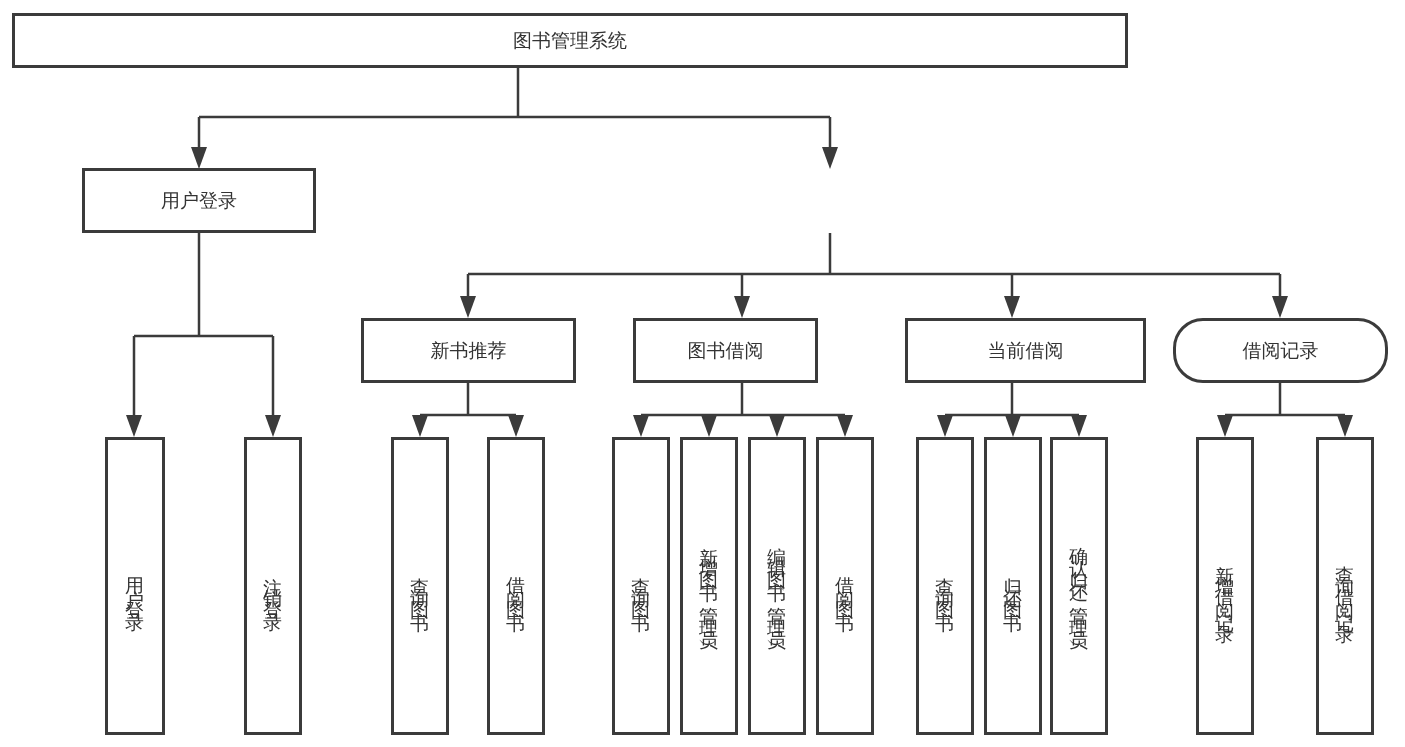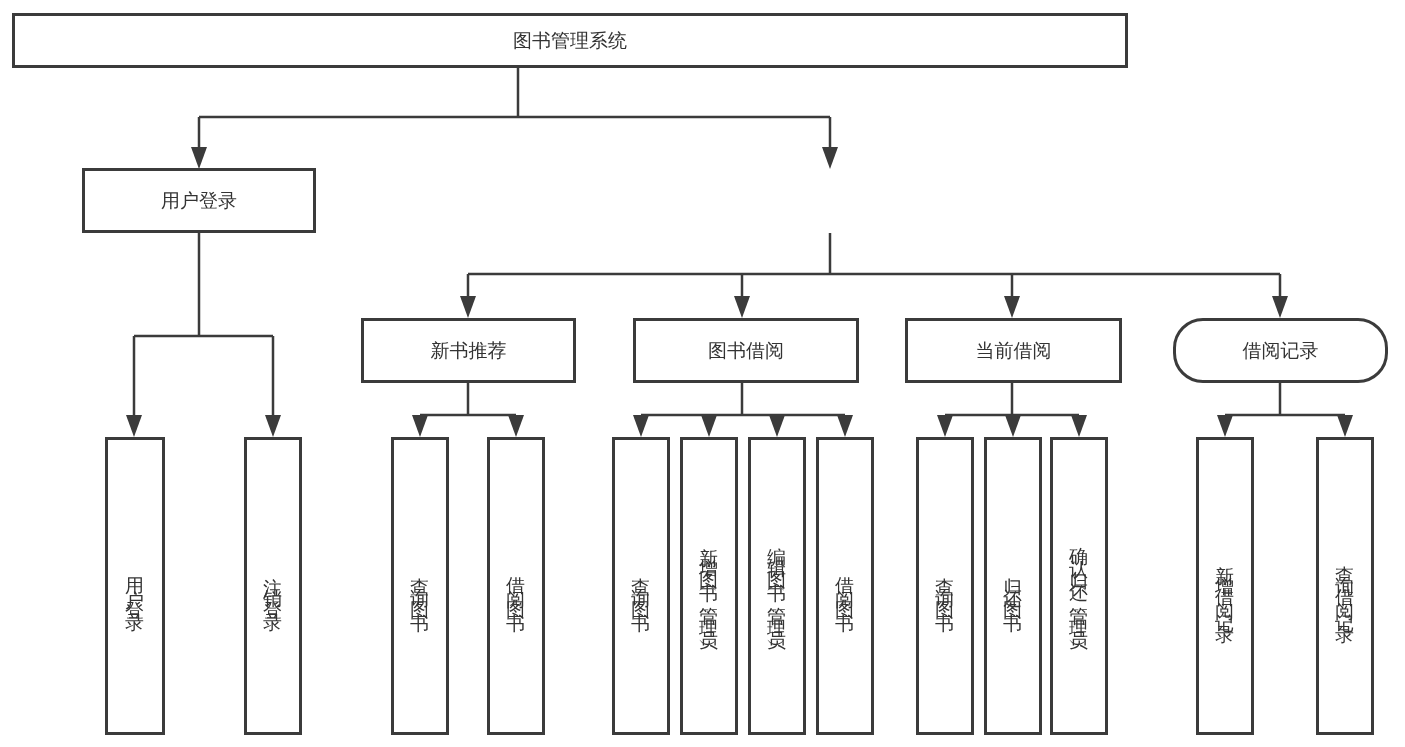--- a/index.html
+++ b/index.html
@@ -87,24 +87,24 @@
     <span>图书管理系统</span>
   </div>
 
   <div class="box" style="left:82px;top:168px;width:234px;height:65px;">
     <span>用户登录</span>
   </div>
 
   <div class="box" style="left:361px;top:318px;width:215px;height:65px;">
     <span>新书推荐</span>
   </div>
-  <div class="box" style="left:633px;top:318px;width:226px;height:65px;">
+  <div class="box" style="left:633px;top:318px;width:185px;height:65px;">
     <span>图书借阅</span>
   </div>
-  <div class="box" style="left:905px;top:318px;width:217px;height:65px;">
+  <div class="box" style="left:905px;top:318px;width:241px;height:65px;">
     <span>当前借阅</span>
   </div>
   <div class="box" style="left:1173px;top:318px;width:215px;height:65px;border-radius:30px;">
     <span>借阅记录</span>
   </div>
 
   <div class="box leaf" style="left:105px;top:437px;width:60px;height:298px;">
     <span>用户登录</span>
   </div>
   <div class="box leaf" style="left:244px;top:437px;width:58px;height:298px;">

